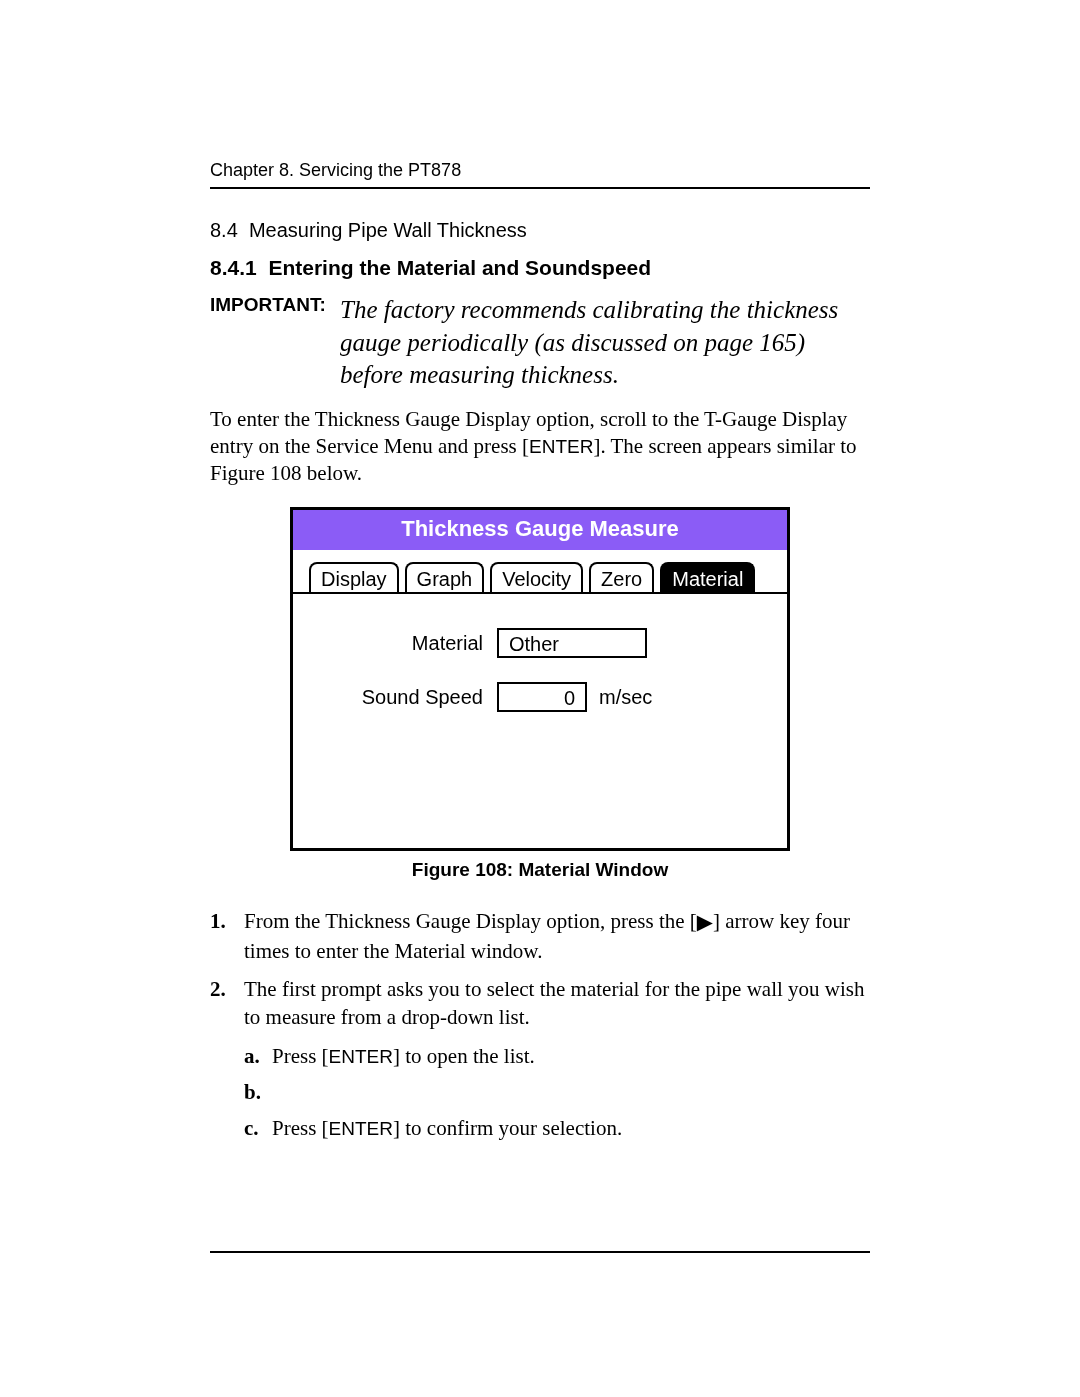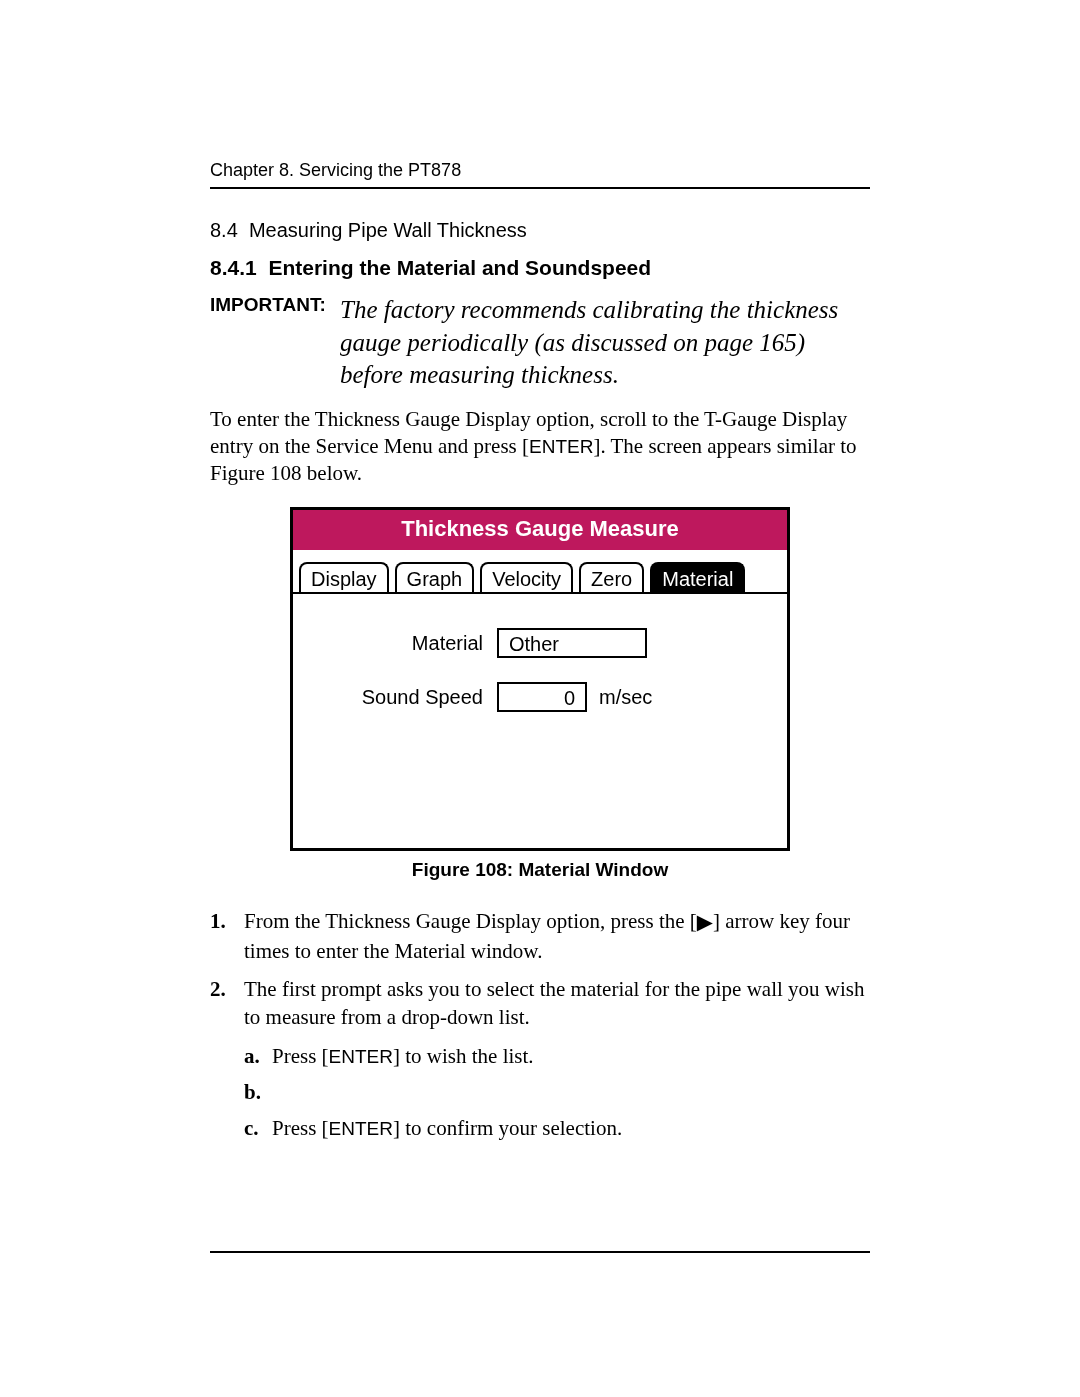--- a/index.html
+++ b/index.html
@@ -74,31 +74,31 @@
     margin-bottom: 26px;
   }
   .device {
     width: 500px;
     border: 3px solid #000;
     font-family: Arial, Helvetica, sans-serif;
     font-size: 20px;
     box-sizing: border-box;
   }
   .device-title {
-    background: #be185d;
+    background: #8b5cf6;
     color: #fff;
     font-weight: bold;
     text-align: center;
     padding: 6px 4px 8px 4px;
     font-size: 22px;
   }
   .tabs-row {
     display: flex;
     align-items: flex-end;
-    padding: 0 6px;
+    padding: 0 16px;
     gap: 6px;
     height: 36px;
     margin-top: 6px;
     border-bottom: 2px solid #000;
   }
   .tab {
     border: 2px solid #000;
     border-bottom: none;
     border-top-left-radius: 8px;
     border-top-right-radius: 8px;
@@ -270,21 +270,21 @@
       </span>
     </li>
     <li>
       <span class="num-marker">2.</span>
       <span style="flex:1">
         <span>The first prompt asks you to select the material for the pipe wall you wish to measure from a drop-down list.</span>
         <ul class="sub-list">
           <li>
             <span class="sub-marker">a.</span>
             <span>
-              <span>Press [</span><span class="sans">ENTER</span><span>] to wish the list.</span>
+              <span>Press [</span><span class="sans">ENTER</span><span>] to open the list.</span>
             </span>
           </li>
           <li>
             <span class="sub-marker">b.</span>
           </li>
           <li>
             <span class="sub-marker">c.</span>
             <span>
               <span>Press [</span><span class="sans">ENTER</span><span>] to confirm your selection.</span>
             </span>

